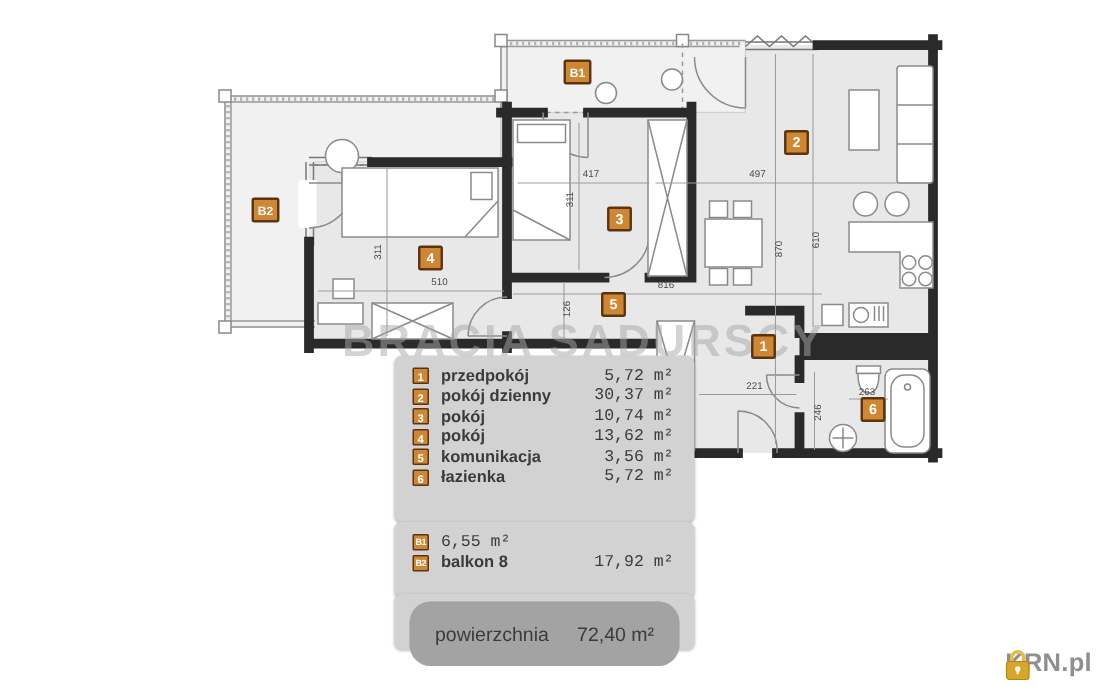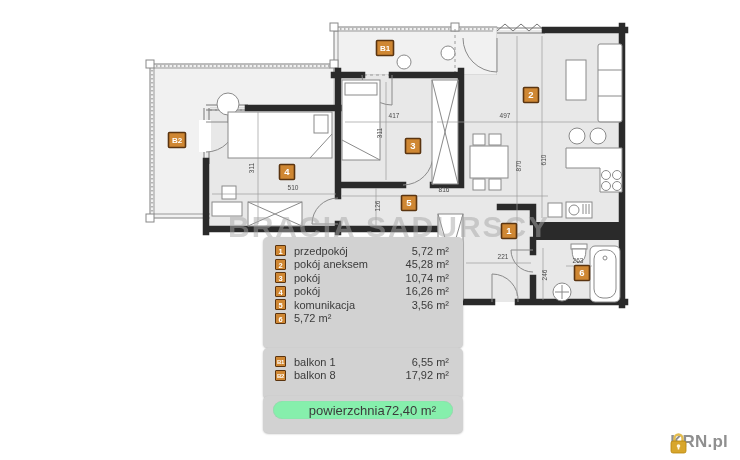--- a/index.html
+++ b/index.html
@@ -12,24 +12,24 @@
   .lbox1{top:237px;height:104px;padding:7px 0 0 0;}
   .lbox2{top:348px;height:44px;padding:7px 0 0 0;}
   .lbox3{top:396px;height:37px;}
   .lrow{display:flex;align-items:center;padding:0 14px 0 12px;height:13.5px;
         font-size:11px;color:#3b3b3b;}
   .lbadge{flex:0 0 11px;width:11px;height:11px;margin-right:8px;background:#cf8733;
           border:1px solid #5a3410;border-radius:1px;color:#fff;font-size:7.5px;
           font-weight:bold;text-align:center;line-height:11px;box-sizing:border-box;}
   .lbadge.b2{font-size:6px;letter-spacing:-.3px;}
   .lbadge.empty{visibility:hidden;}
-  .llabel{flex:1;white-space:nowrap;}
-  .lvalue{white-space:nowrap;}
-  .pill{position:absolute;left:10px;top:5px;right:10px;height:18px;background:#86efac;
-        border-radius:14px;display:flex;align-items:center;justify-content:flex-end;
+  .llabel{flex:1;white-space:nowrap;font-weight:bold;}
+  .lvalue{white-space:nowrap;font-family:Liberation Mono, monospace;}
+  .pill{position:absolute;left:10px;top:5px;right:10px;height:43px;background:#a3a3a3;
+        border-radius:14px;display:flex;align-items:center;justify-content:space-between;
         padding:0 17px;font-size:13px;color:#3b3b3b;box-shadow:inset 0 0 1px #aaa;}
   
   .logo{position:absolute;right:12px;bottom:8px;display:flex;align-items:center;gap:3px;}
   .logo .txt{font-size:17px;font-weight:bold;color:#8f8f8f;letter-spacing:.2px;}
 </style>
 </head>
 <body>
 
 <div class="stage">
 
@@ -208,49 +208,49 @@
 
 <div class="lbox lbox1">
   <div class="rows" id="rows-rooms">
         <div class="lrow">
           <span class="lbadge ">1</span>
           <span class="llabel">przedpokój</span>
           <span class="lvalue">5,72 m²</span>
         </div>
         <div class="lrow">
           <span class="lbadge ">2</span>
-          <span class="llabel">pokój aneksem</span>
-          <span class="lvalue">45,28 m²</span>
+          <span class="llabel">pokój dzienny</span>
+          <span class="lvalue">30,37 m²</span>
         </div>
         <div class="lrow">
           <span class="lbadge ">3</span>
           <span class="llabel">pokój</span>
           <span class="lvalue">10,74 m²</span>
         </div>
         <div class="lrow">
           <span class="lbadge ">4</span>
           <span class="llabel">pokój</span>
-          <span class="lvalue">16,26 m²</span>
+          <span class="lvalue">13,62 m²</span>
         </div>
         <div class="lrow">
           <span class="lbadge ">5</span>
           <span class="llabel">komunikacja</span>
           <span class="lvalue">3,56 m²</span>
         </div>
         <div class="lrow">
           <span class="lbadge ">6</span>
+          <span class="llabel">łazienka</span>
           <span class="lvalue">5,72 m²</span>
         </div>
       </div>
 </div>
 <div class="lbox lbox2">
   <div class="rows" id="rows-balconies">
         <div class="lrow">
           <span class="lbadge b2">B1</span>
-          <span class="llabel">balkon 1</span>
           <span class="lvalue">6,55 m²</span>
         </div>
         <div class="lrow">
           <span class="lbadge b2">B2</span>
           <span class="llabel">balkon 8</span>
           <span class="lvalue">17,92 m²</span>
         </div>
       </div>
 </div>
 <div class="lbox lbox3">

